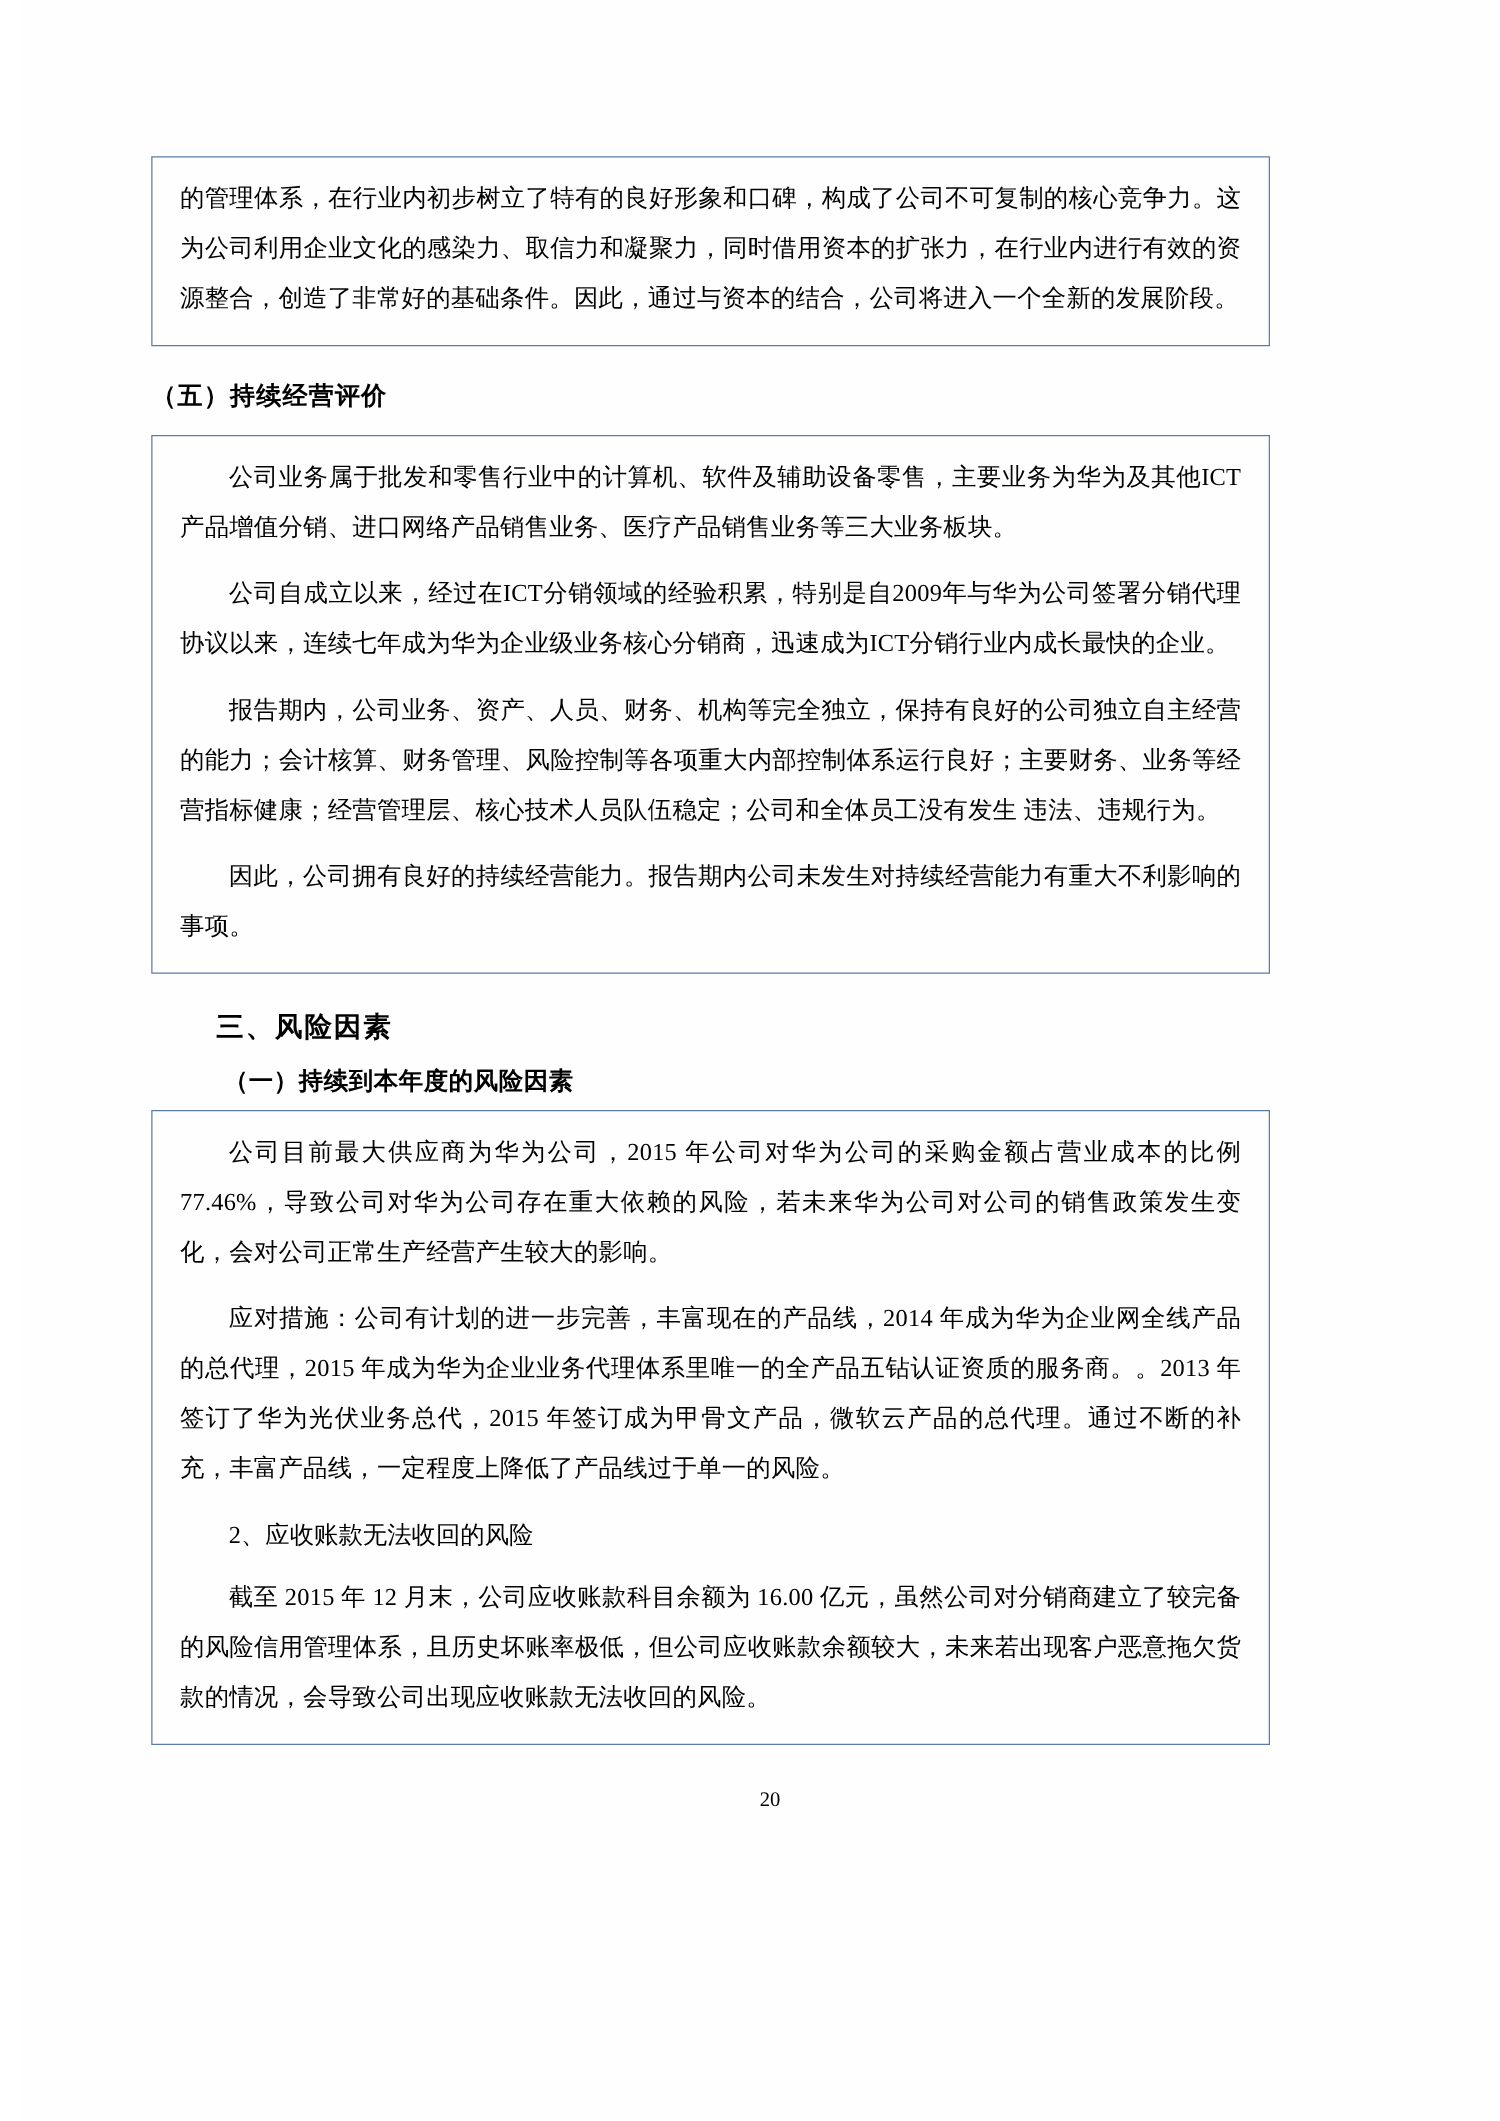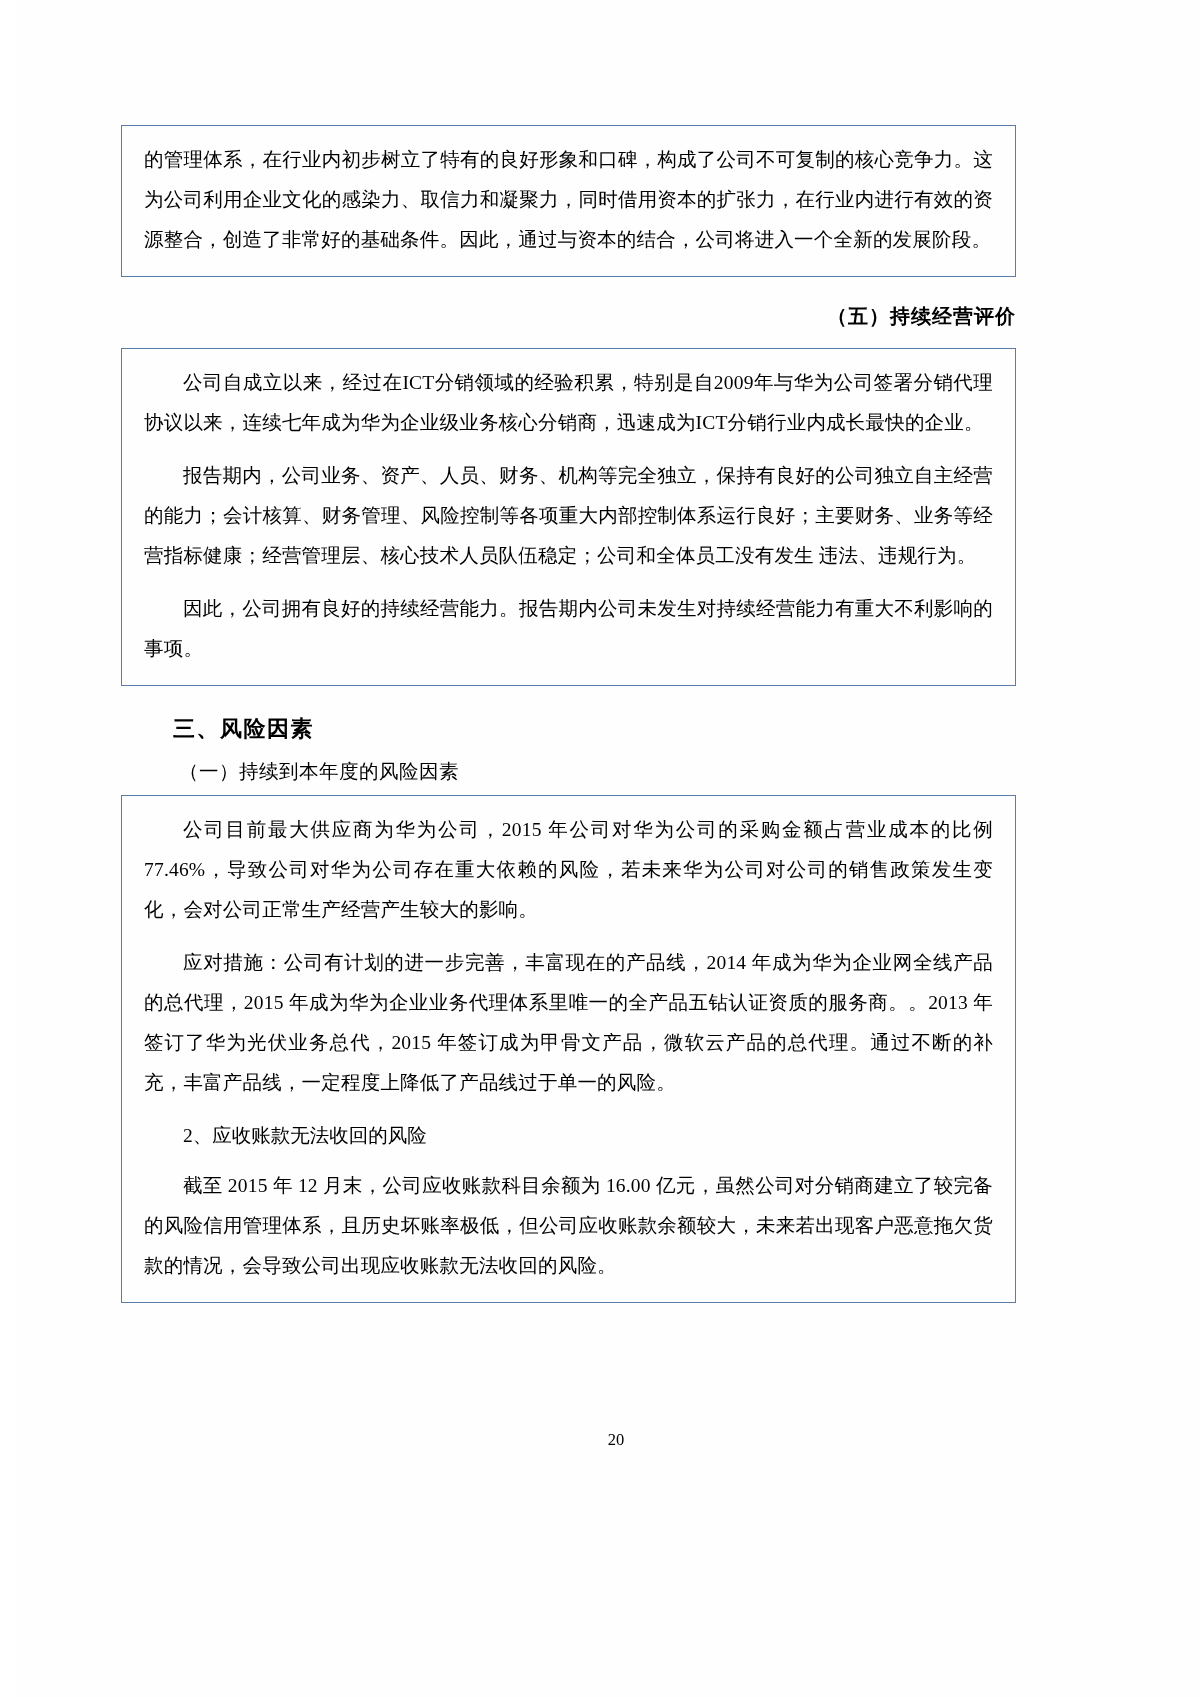--- a/index.html
+++ b/index.html
@@ -43,37 +43,37 @@
     font-size: 19.5px;
     line-height: 40px;
     text-align: justify;
     text-justify: inter-ideograph;
     letter-spacing: 0.2px;
   }
   p.para:last-child { margin-bottom: 0; }
   p.indent { text-indent: 2em; }
 
   .heading-center {
-    text-align: right;
+    text-align: left;
     font-weight: bold;
     font-size: 20px;
     margin: 26px 0 18px 0;
     font-family: "Liberation Sans", sans-serif;
     letter-spacing: 1px;
   }
   .heading-1 {
     font-weight: bold;
     font-size: 22px;
     margin: 28px 0 14px 0;
     padding-left: 52px;
     font-family: Liberation Mono, monospace;
     letter-spacing: 1.5px;
   }
   .heading-2 {
-    font-weight: normal;
+    font-weight: bold;
     font-size: 19.5px;
     margin: 0 0 10px 0;
     padding-left: 58px;
     font-family: "Liberation Sans", sans-serif;
     letter-spacing: 0.5px;
   }
   .subitem {
     font-size: 19.5px;
     line-height: 40px;
     margin: 0 0 10px 0;
@@ -95,20 +95,21 @@
 <div class="page">
   <div class="content">
 
     <div class="block">
       <p class="para">的管理体系，在行业内初步树立了特有的良好形象和口碑，构成了公司不可复制的核心竞争力。这为公司利用企业文化的感染力、取信力和凝聚力，同时借用资本的扩张力，在行业内进行有效的资源整合，创造了非常好的基础条件。因此，通过与资本的结合，公司将进入一个全新的发展阶段。</p>
     </div>
 
     <div class="heading-center">（五）持续经营评价</div>
 
     <div class="block">
+      <p class="para indent">公司业务属于批发和零售行业中的计算机、软件及辅助设备零售，主要业务为华为及其他ICT产品增值分销、进口网络产品销售业务、医疗产品销售业务等三大业务板块。</p>
       <p class="para indent">公司自成立以来，经过在ICT分销领域的经验积累，特别是自2009年与华为公司签署分销代理协议以来，连续七年成为华为企业级业务核心分销商，迅速成为ICT分销行业内成长最快的企业。</p>
       <p class="para indent">报告期内，公司业务、资产、人员、财务、机构等完全独立，保持有良好的公司独立自主经营的能力；会计核算、财务管理、风险控制等各项重大内部控制体系运行良好；主要财务、业务等经营指标健康；经营管理层、核心技术人员队伍稳定；公司和全体员工没有发生 违法、违规行为。</p>
       <p class="para indent">因此，公司拥有良好的持续经营能力。报告期内公司未发生对持续经营能力有重大不利影响的事项。</p>
     </div>
 
     <div class="heading-1">三、风险因素</div>
     <div class="heading-2">（一）持续到本年度的风险因素</div>
 
     <div class="block">
       <p class="para indent">公司目前最大供应商为华为公司，2015 年公司对华为公司的采购金额占营业成本的比例 77.46%，导致公司对华为公司存在重大依赖的风险，若未来华为公司对公司的销售政策发生变化，会对公司正常生产经营产生较大的影响。</p>

